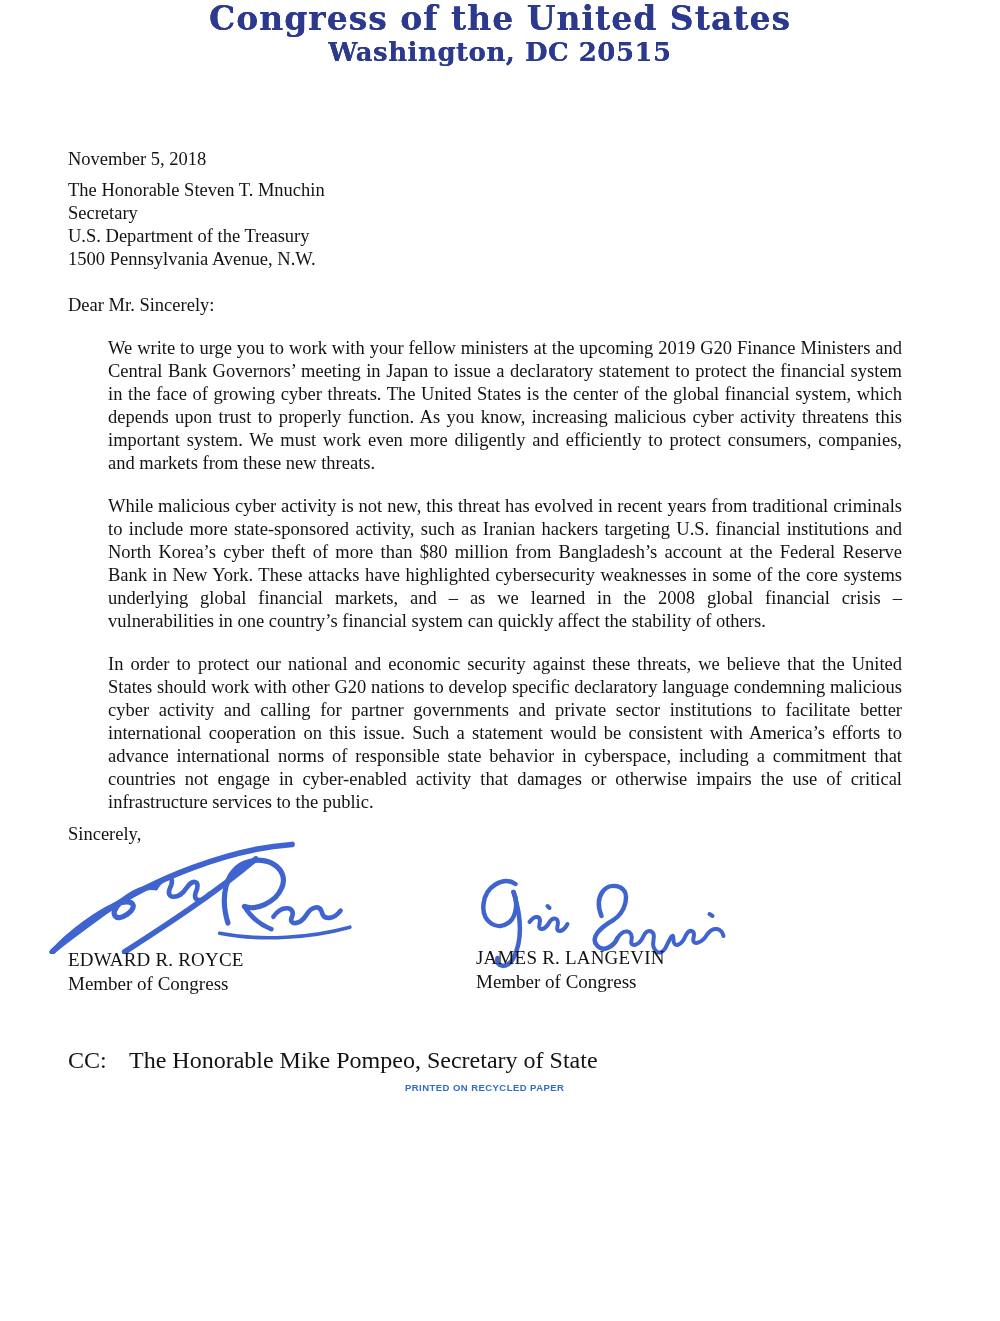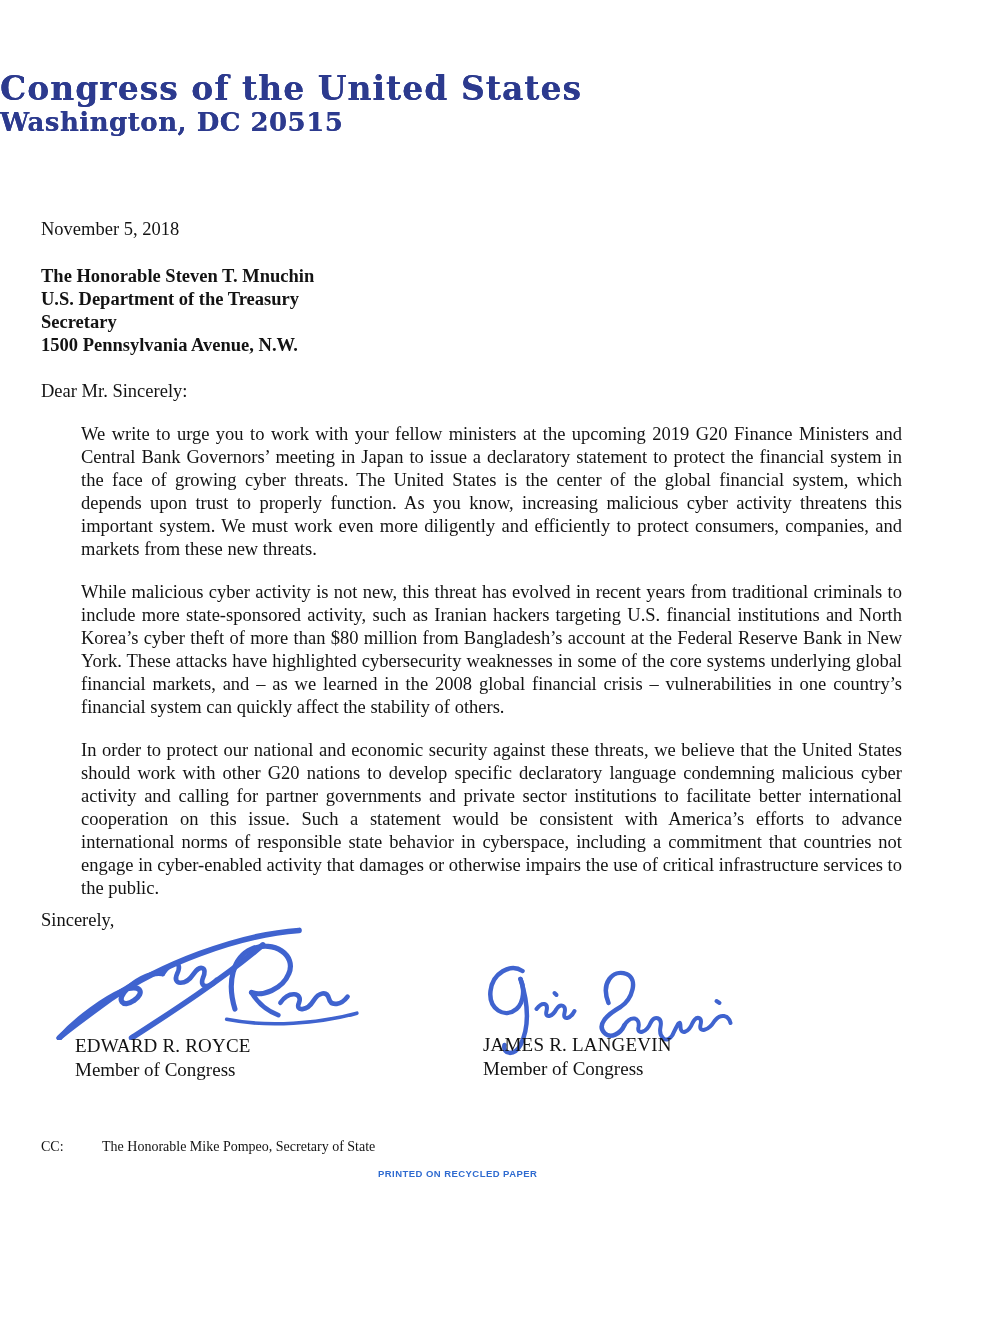--- a/index.html
+++ b/index.html
@@ -5,21 +5,21 @@
   * { margin: 0; padding: 0; box-sizing: border-box; }
   html, body { background: #ffffff; }
   body {
     width: 1000px; height: 1321px;
     font-family: "Liberation Serif", serif;
     color: #131313;
     position: relative;
     overflow: hidden;
   }
   .letterhead {
-    padding-top: 70px;
+    text-align: center;
   }
   .letterhead-title {
     font-family: "DejaVu Serif", serif;
     font-weight: bold;
     font-size: 33px;
     line-height: 37px;
     letter-spacing: 1px;
     color: #2c3a8e;
     text-shadow: 0 0 0.6px #2c3a8e;
   }
@@ -27,52 +27,51 @@
     font-family: "DejaVu Serif", serif;
     font-weight: bold;
     font-size: 26px;
     line-height: 26px;
     letter-spacing: 0.5px;
     color: #2c3a8e;
     text-shadow: 0 0 0.5px #2c3a8e;
     margin-top: 2px;
   }
   .content {
-    padding: 0 98px 0 41px;
+    padding: 0 98px 0 68px;
     font-size: 18.5px;
     line-height: 23px;
   }
   .date-line { margin-top: 83px; }
-  .recipient-address { margin-top: 24px; font-weight: bold; }
+  .recipient-address { margin-top: 8px; }
   .salutation { margin-top: 23px; }
   .body-paragraph {
     margin-top: 20px;
     text-align: justify;
     margin-left: 40px;
   }
   .closing { margin-top: 9px; }
   .signature-row {
     display: flex;
-    align-items: center;
+    align-items: flex-start;
     margin-top: 0;
-    margin-left: 34px;
   }
   .signature-col-left { width: 408px; flex: 0 0 408px; }
   .signature-col-right { flex: 1; }
   .sig-svg-royce {
     display: block;
     margin: -16px 0 -6px -24px;
   }
   .sig-svg-langevin {
     display: block;
     margin: 24px 0 -24px -4px;
   }
   .signer-name { font-size: 19px; line-height: 23px; letter-spacing: 0.2px; }
   .signer-title { font-size: 19px; line-height: 25px; }
-  .cc-line { margin-top: 53px; font-size: 14px; }
+  .cc-line { margin-top: 53px; font-size: 24px; }
   .cc-label { display: inline-block; width: 61px; }
   .recycled-note {
     font-family: "Liberation Sans", sans-serif;
     font-size: 9.5px;
     font-weight: bold;
     letter-spacing: 0.45px;
     color: #2f6bd0;
     margin-left: 337px;
     margin-top: 4px;
   }
@@ -84,22 +83,22 @@
   <div class="letterhead-title">Congress of the United States</div>
   <div class="letterhead-subtitle">Washington, DC 20515</div>
 </div>
 
 <div class="content">
 
   <div class="date-line">November 5, 2018</div>
 
   <div class="recipient-address">
     <div>The Honorable Steven T. Mnuchin</div>
+    <div>Secretary</div>
     <div>U.S. Department of the Treasury</div>
-    <div>Secretary</div>
     <div>1500 Pennsylvania Avenue, N.W.</div>
   </div>
 
   <div class="salutation">Dear Mr. Sincerely:</div>
 
   <p class="body-paragraph">We write to urge you to work with your fellow ministers at the upcoming 2019 G20 Finance Ministers and Central Bank Governors’ meeting in Japan to issue a declaratory statement to protect the financial system in the face of growing cyber threats. The United States is the center of the global financial system, which depends upon trust to properly function. As you know, increasing malicious cyber activity threatens this important system. We must work even more diligently and efficiently to protect consumers, companies, and markets from these new threats.</p>
   <p class="body-paragraph">While malicious cyber activity is not new, this threat has evolved in recent years from traditional criminals to include more state-sponsored activity, such as Iranian hackers targeting U.S. financial institutions and North Korea’s cyber theft of more than $80 million from Bangladesh’s account at the Federal Reserve Bank in New York. These attacks have highlighted cybersecurity weaknesses in some of the core systems underlying global financial markets, and – as we learned in the 2008 global financial crisis – vulnerabilities in one country’s financial system can quickly affect the stability of others.</p>
   <p class="body-paragraph">In order to protect our national and economic security against these threats, we believe that the United States should work with other G20 nations to develop specific declaratory language condemning malicious cyber activity and calling for partner governments and private sector institutions to facilitate better international cooperation on this issue. Such a statement would be consistent with America’s efforts to advance international norms of responsible state behavior in cyberspace, including a commitment that countries not engage in cyber-enabled activity that damages or otherwise impairs the use of critical infrastructure services to the public.</p>
 
   <div class="closing">Sincerely,</div>

